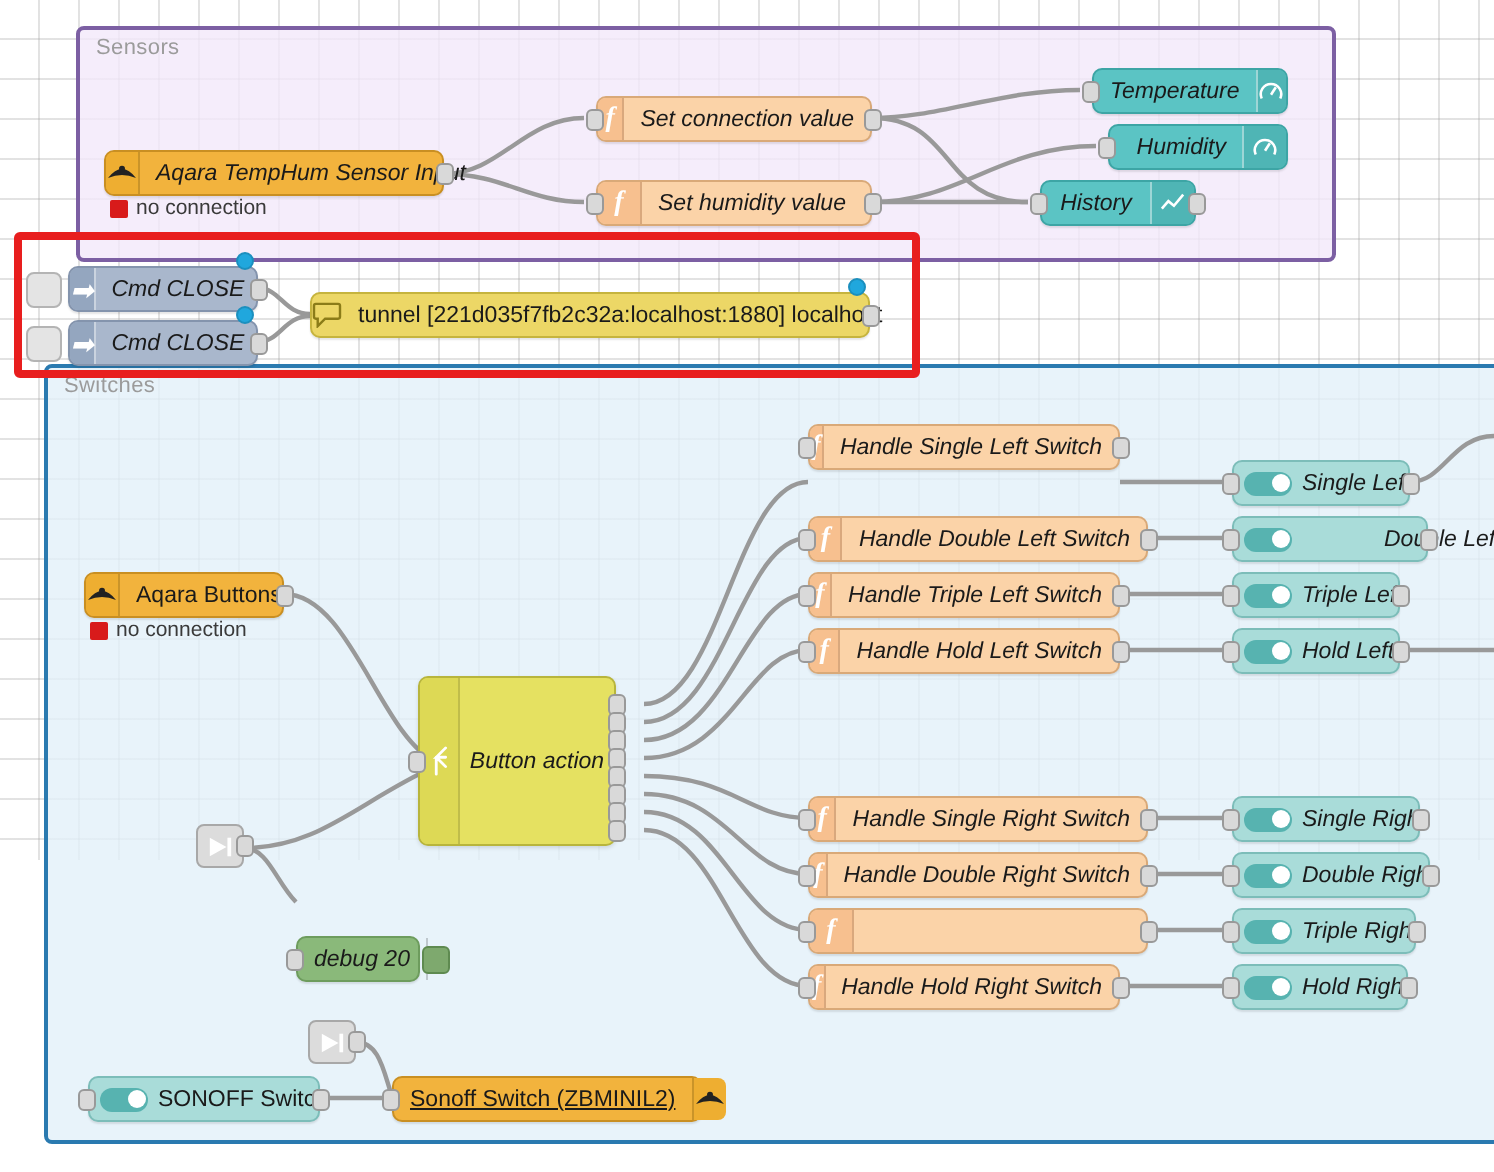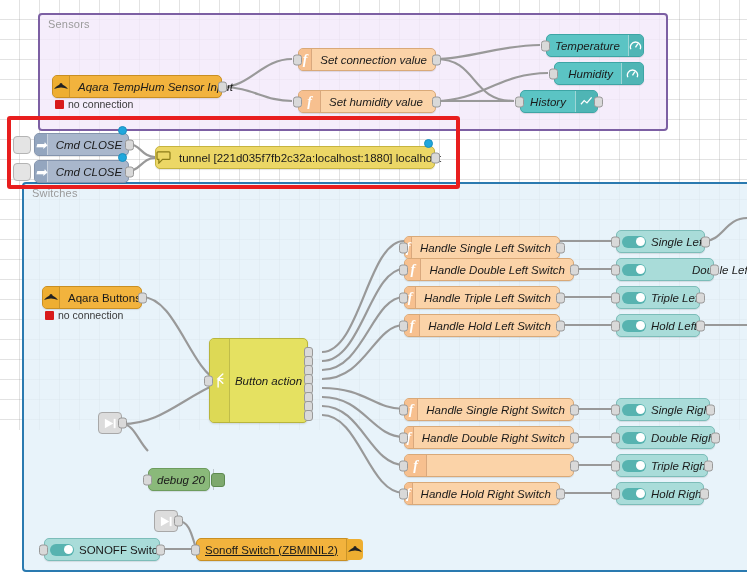--- a/index.html
+++ b/index.html
@@ -420,21 +420,21 @@
     <span class="oport" style="top:8px;"></span>
     <span class="oport" style="top:17px;"></span>
     <span class="oport" style="top:26px;"></span>
     <span class="oport" style="top:35px;"></span>
     <span class="oport" style="top:44px;"></span>
     <span class="oport" style="top:53px;"></span>
     <span class="oport" style="top:62px;"></span>
     <span class="oport" style="top:71px;"></span>
   </div>
 
-  <div class="node n-func" style="left:404px; top:236px; width:156px;justify-content:space-between;">
+  <div class="node n-func" style="left:404px; top:212px; width:156px;justify-content:space-between;">
     <span class="icn">f</span>
     <span class="lbl">Handle Single Left Switch</span>
     <span class="port in"></span>
       <span class="port out"></span>
   </div>
   <div class="node n-func" style="left:404px; top:258px; width:170px;">
     <span class="icn">f</span>
     <span class="lbl">Handle Double Left Switch</span>
     <span class="port in"></span>
       <span class="port out"></span>

